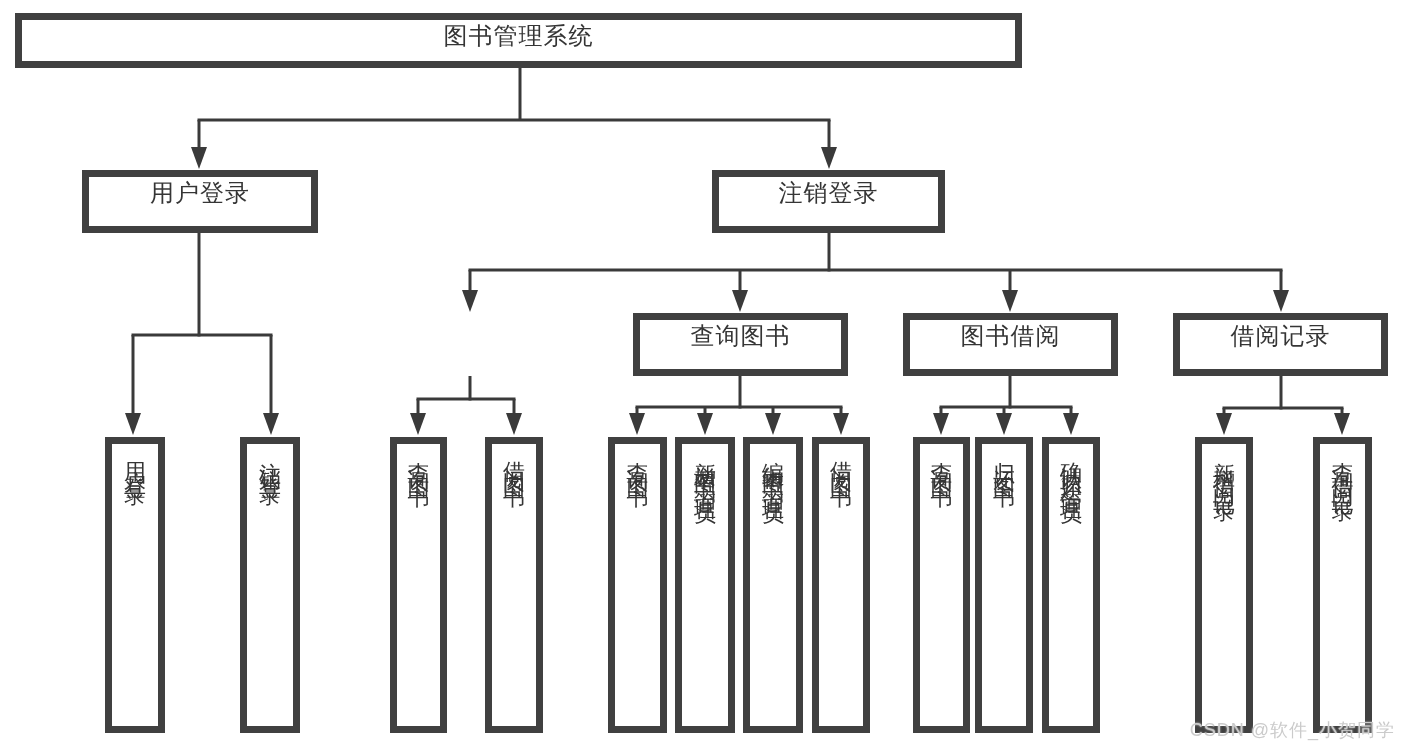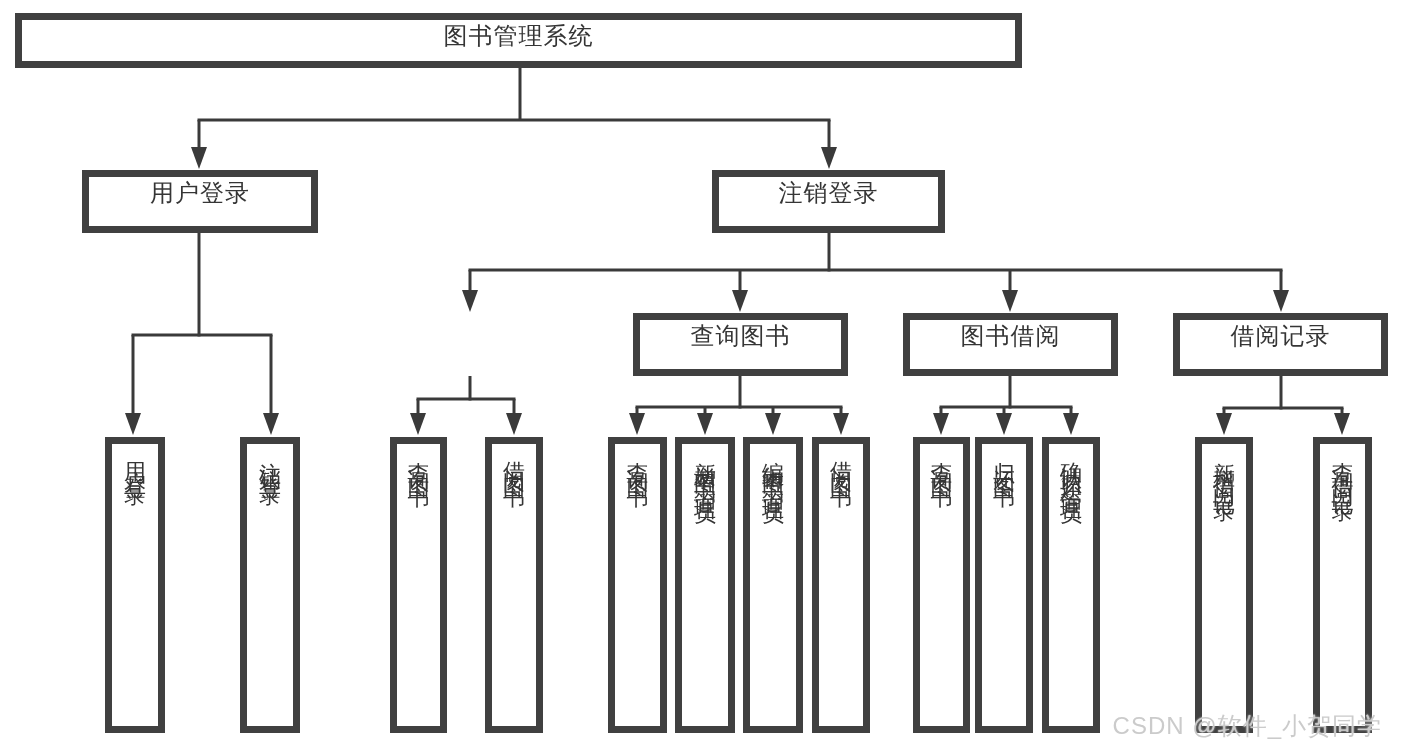--- a/index.html
+++ b/index.html
@@ -35,23 +35,23 @@
     color: #353535;
     font-size: 22px;
     writing-mode: vertical-rl;
     text-orientation: mixed;
     letter-spacing: 8px;
     line-height: 1;
     white-space: nowrap;
   }
   .watermark {
     position: absolute;
-    right: 23px;
+    right: 10px;
     bottom: 5px;
-    font-size: 24px;
+    font-size: 18px;
     color: #cbcbcb;
     letter-spacing: 1px;
     text-shadow: 0 0 2px #ffffff;
     white-space: nowrap;
   }
 </style>
 </head>
 <body>
 
 <div class="canvas">

